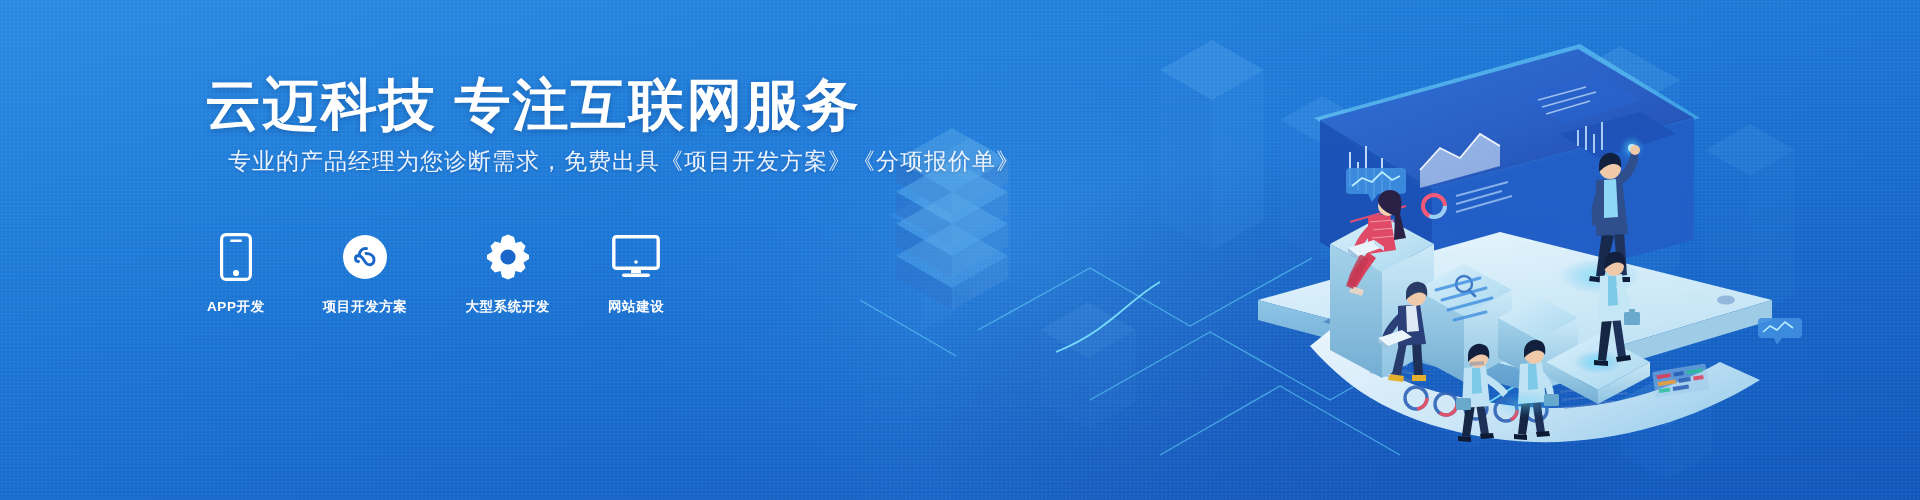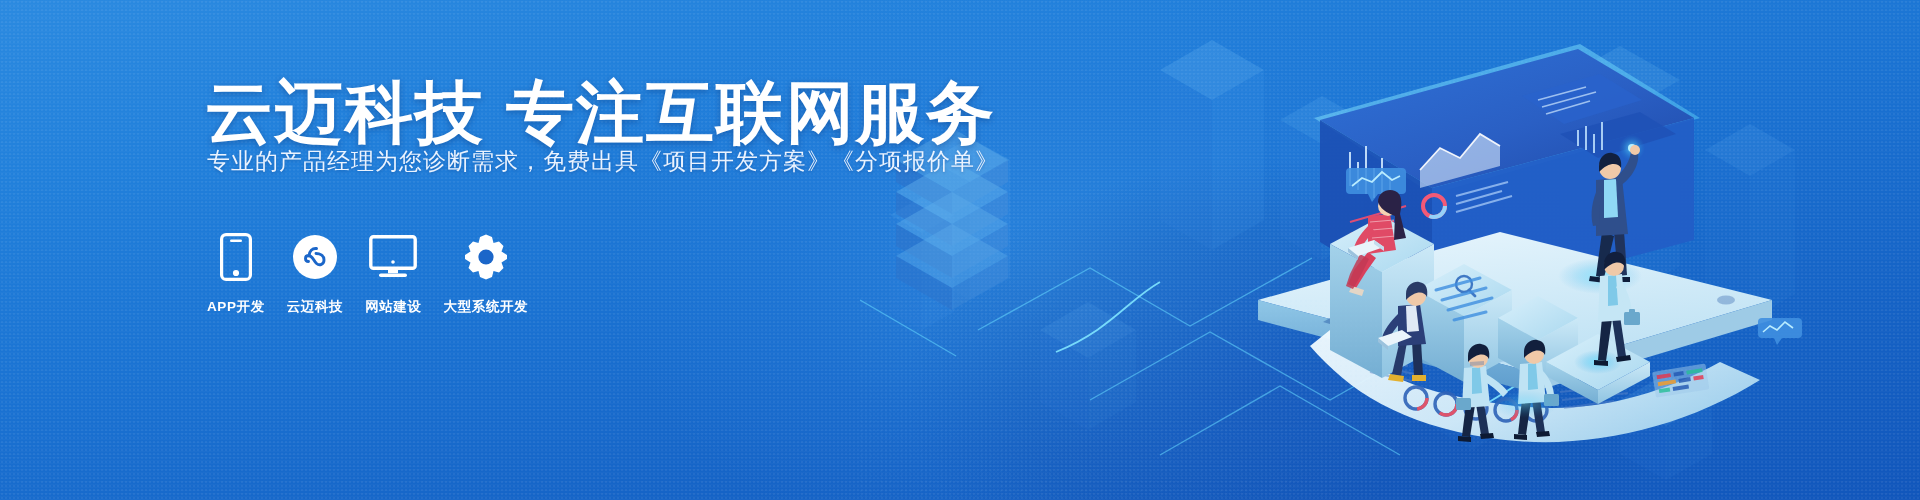--- a/index.html
+++ b/index.html
@@ -44,36 +44,36 @@
   }
 
   
   .content{
     position:absolute; left:205px; top:0;
     width:760px; height:500px;
     z-index:12;
   }
   .headline{
     position:absolute; top:68px; left:0;
-    font-size:68px; font-weight:bold; color:#ffffff;
+    font-size:56px; font-weight:bold; color:#ffffff;
     letter-spacing:2px; white-space:nowrap;
     text-shadow:0 2px 6px rgba(0,30,90,.30);
   }
   .subtitle{
     position:absolute; top:144px; left:2px;
     color:#eaf3ff; font-size:23px; line-height:35px;
     letter-spacing:1px; white-space:nowrap;
     text-shadow:0 1px 3px rgba(0,30,90,.25);
   }
-  .sub-line{ display:block; }
+  .sub-line{ display:block;margin-left:21px; }
 
   
   .services{
     position:absolute; top:232px; left:2px;
-    display:flex; align-items:flex-end; gap:22px;
+    display:flex; align-items:flex-end; gap:58px;
   }
   .svc{
     width:auto; display:flex; flex-direction:column; align-items:center;
   }
   .svc-ico{
     height:50px; display:flex; align-items:center; justify-content:center;
     margin-bottom:16px;
   }
   .svc-label{
     color:#ffffff; font-size:13.5px; font-weight:bold; letter-spacing:.6px;
@@ -509,48 +509,48 @@
 
       <div class="svc">
         <div class="svc-ico">
           <svg width="46" height="46" viewBox="0 0 46 46">
             <circle cx="23" cy="23" r="22" fill="#ffffff"></circle>
             <path d="M16.5 27.5 C12.5 27.5 12.5 21.5 16.5 21.5 C20.5 21.5 21.5 27 24.5 29.5
                      C27.5 32 32 30.5 32 26 C32 21 27.5 19.5 24 19.5" fill="none" stroke="#1b66c9" stroke-width="2.9" stroke-linecap="round" stroke-linejoin="round"></path>
             <path d="M17 22 C17 17 20.5 14 24.5 14.5" fill="none" stroke="#1b66c9" stroke-width="2.9" stroke-linecap="round"></path>
           </svg>
         </div>
-        <div class="svc-label">云迈科技</div>
+        <div class="svc-label">项目开发方案</div>
       </div>
 
-
-      <div class="svc">
-        <div class="svc-ico">
-          <svg width="48" height="44" viewBox="0 0 48 44">
-            <rect x="1.8" y="1.8" width="44.4" height="31.5" rx="2.6" fill="none" stroke="#ffffff" stroke-width="3.4"></rect>
-            <circle cx="24" cy="27" r="1.8" fill="#ffffff"></circle>
-            <rect x="19" y="34" width="10" height="4.2" fill="#ffffff"></rect>
-            <rect x="10" y="38.5" width="28" height="3.6" rx="1.8" fill="#ffffff"></rect>
-          </svg>
-        </div>
-        <div class="svc-label">网站建设</div>
-      </div>
 
       <div class="svc">
         <div class="svc-ico">
           <svg width="46" height="46" viewBox="0 0 46 46">
             <path d="M23 0.5 L29 3 L30.5 9 L36 7.5 L40.5 12 L38.5 17.5 L44 21 L44 25
                      L38.5 28.5 L40.5 34 L36 38.5 L30.5 37 L29 43 L23 45.5 L17 43
                      L15.5 37 L10 38.5 L5.5 34 L7.5 28.5 L2 25 L2 21 L7.5 17.5
                      L5.5 12 L10 7.5 L15.5 9 L17 3 Z" fill="#ffffff"></path>
             <circle cx="23" cy="23" r="7.6" fill="#1b66c9"></circle>
           </svg>
         </div>
         <div class="svc-label">大型系统开发</div>
       </div>
 
+      <div class="svc">
+        <div class="svc-ico">
+          <svg width="48" height="44" viewBox="0 0 48 44">
+            <rect x="1.8" y="1.8" width="44.4" height="31.5" rx="2.6" fill="none" stroke="#ffffff" stroke-width="3.4"></rect>
+            <circle cx="24" cy="27" r="1.8" fill="#ffffff"></circle>
+            <rect x="19" y="34" width="10" height="4.2" fill="#ffffff"></rect>
+            <rect x="10" y="38.5" width="28" height="3.6" rx="1.8" fill="#ffffff"></rect>
+          </svg>
+        </div>
+        <div class="svc-label">网站建设</div>
+      </div>
+
     </div>
   </div>
 
   <div class="tex-bands"></div>
   <div class="tex-dots"></div>
 
 </div>
 
 </body></html>

